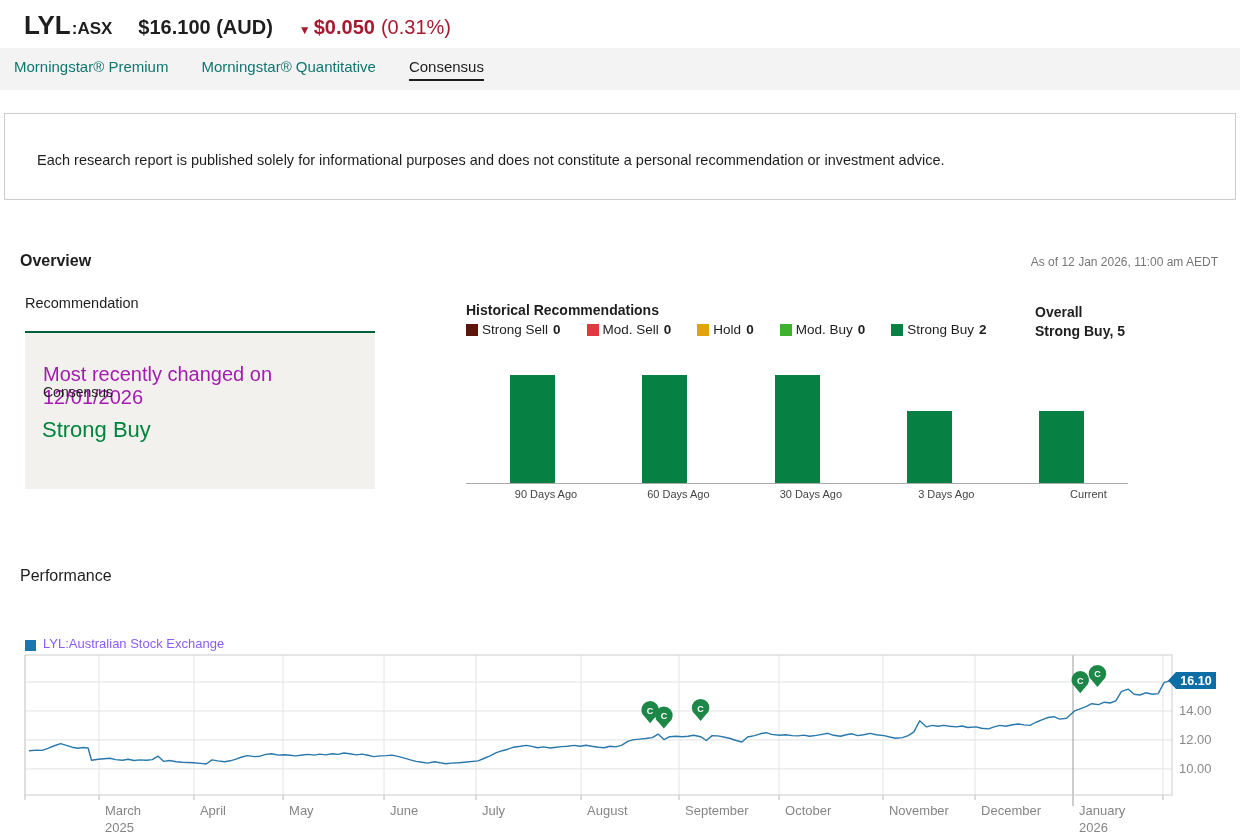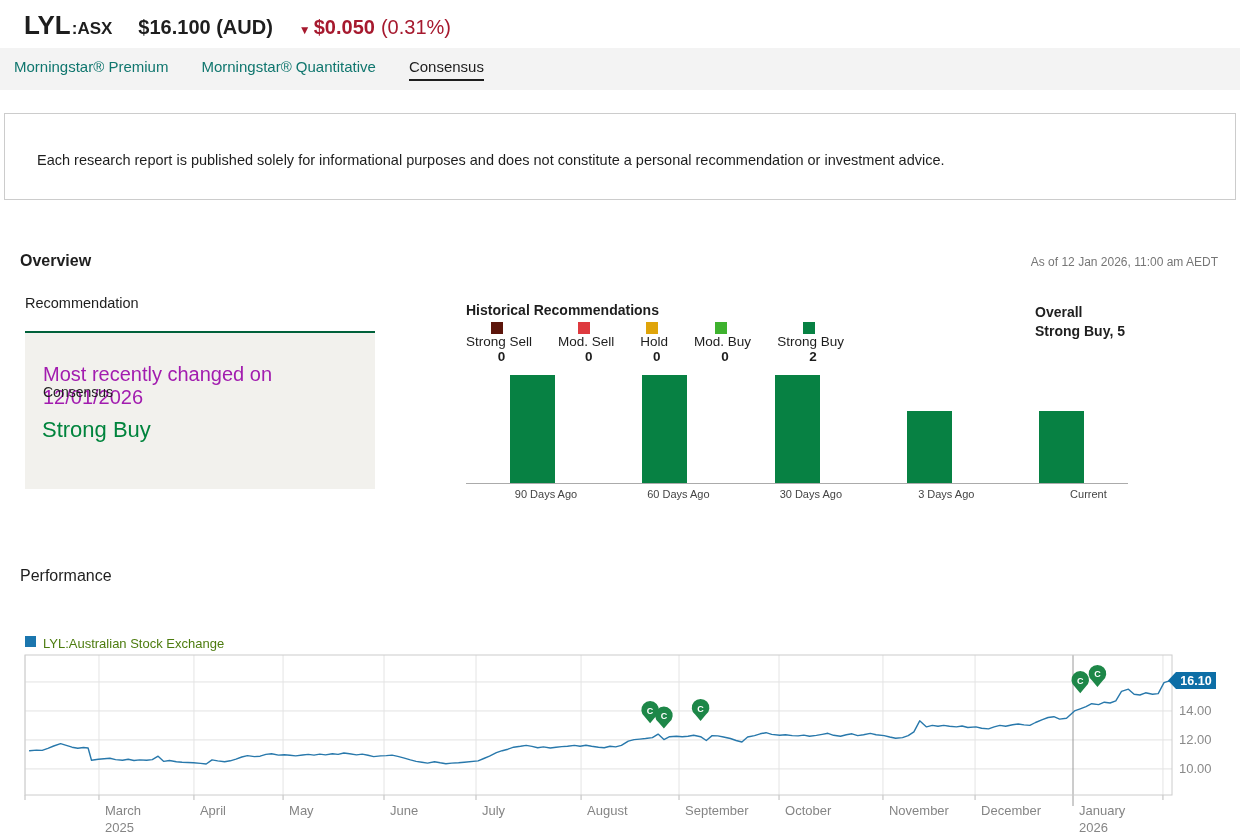--- a/index.html
+++ b/index.html
@@ -36,34 +36,34 @@
   #as-of{right:22px;top:255px;font-size:12px;color:#767676;}
   #rec-label{left:25px;top:295px;font-size:14.5px;color:#1e1e1e;}
   #rec-card{left:25px;top:331px;width:350px;height:158px;background:#f2f1ed;border-top:2px solid #00613a;box-sizing:border-box;}
   #rec-changed{position:absolute;left:18px;top:30px;font-size:20px;color:#a21caf;}
   #rec-source{position:absolute;left:18px;top:51px;font-size:14px;color:#1e1e1e;}
   #rec-rating{position:absolute;left:17px;top:84px;font-size:22px;color:#00843d;}
   #rec-previous{position:absolute;left:18px;top:127px;font-size:13.5px;color:#767676;}
 
   #hist-title{left:466px;top:302px;font-size:14px;font-weight:bold;text-align:center;}
   #hist-legend{left:466px;top:322px;display:flex;gap:26px;align-items:center;}
-  .legend-item{display:flex;align-items:center;font-size:13.5px;color:#1e1e1e;flex-direction:column;}
+  .legend-item{display:flex;align-items:center;font-size:13.5px;color:#1e1e1e;}
   .legend-swatch{width:12px;height:12px;margin-right:4px;display:inline-block;}
   .legend-count{font-weight:bold;margin-left:5px;}
 
   #bar-plot{left:466px;top:360px;width:662px;height:140px;}
   #bar-axis{position:absolute;left:0;top:123px;width:662px;height:1px;background:#ababab;}
   .bar{position:absolute;width:45px;}
   .bar-label{position:absolute;top:128px;font-size:11px;color:#444444;text-align:right;width:90px;}
 
   #overall-block{left:1035px;top:303px;font-size:14px;font-weight:bold;line-height:19px;}
 
   
   #perf-title{left:20px;top:567px;font-size:16px;font-weight:normal;}
-  #perf-legend{left:25px;top:636px;display:flex;align-items:flex-start;font-size:13px;color:#4d7c0f;}
+  #perf-legend{left:25px;top:636px;display:flex;align-items:flex-end;font-size:13px;color:#8b5cf6;}
   #perf-swatch{width:11px;height:11px;margin-right:7px;display:inline-block;}
   #perf-chart{left:0;top:650px;}
 </style>
 </head>
 <body>
 
 <div class="abs" id="ticker-row">
   <span id="ticker">LYL</span>
     <span id="exchange">:ASX</span>
   <span id="price">$16.100 (AUD)</span>

